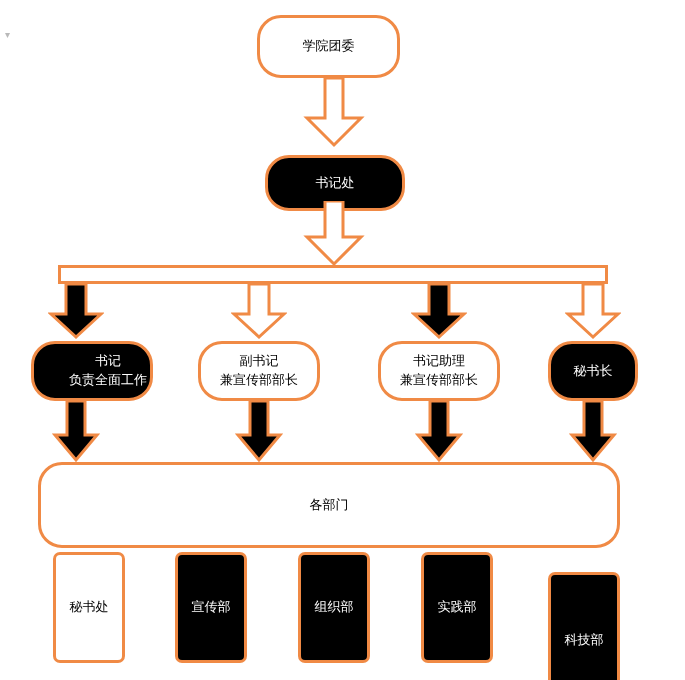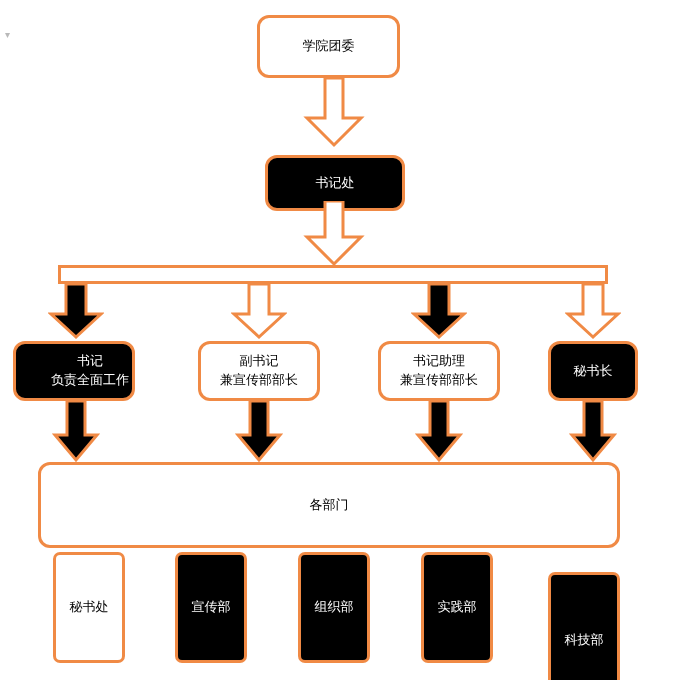--- a/index.html
+++ b/index.html
@@ -29,21 +29,21 @@
   }
   .node.light {
     background: #ffffff;
     color: #000000;
   }
   .node.dark {
     background: #000000;
     color: #ffffff;
   }
   .node.round {
-    border-radius: 12px;
+    border-radius: 24px;
   }
   .node.sq {
     border-radius: 7px;
   }
   .node .line { display: block; white-space: nowrap; }
 
   
   .rail {
     position: absolute;
     box-sizing: border-box;
@@ -106,21 +106,21 @@
     <svg width="56" height="56" viewBox="0 0 56 56">
       <polygon points="18,0 38,0 38,30 53,30 28,53 3,30 18,30" fill="#000000" stroke="#F08A45" stroke-width="3" stroke-linejoin="miter"></polygon>
     </svg>
   </div>
   <div class="arrow" style="left:565px; top:284px;">
     <svg width="56" height="56" viewBox="0 0 56 56">
       <polygon points="18,0 38,0 38,30 53,30 28,53 3,30 18,30" fill="#ffffff" stroke="#F08A45" stroke-width="3" stroke-linejoin="miter"></polygon>
     </svg>
   </div>
 
-  <div class="node dark round" style="left:13px; top:341px; width:122px; height:60px;padding-left:32px;">
+  <div class="node dark round" style="left:31px; top:341px; width:122px; height:60px;padding-left:32px;">
     <span class="line">书记</span>
     <span class="line">负责全面工作</span>
   </div>
   <div class="node light round" style="left:198px; top:341px; width:122px; height:60px;">
     <span class="line">副书记</span>
     <span class="line">兼宣传部部长</span>
   </div>
   <div class="node light round" style="left:378px; top:341px; width:122px; height:60px;">
     <span class="line">书记助理</span>
     <span class="line">兼宣传部部长</span>

